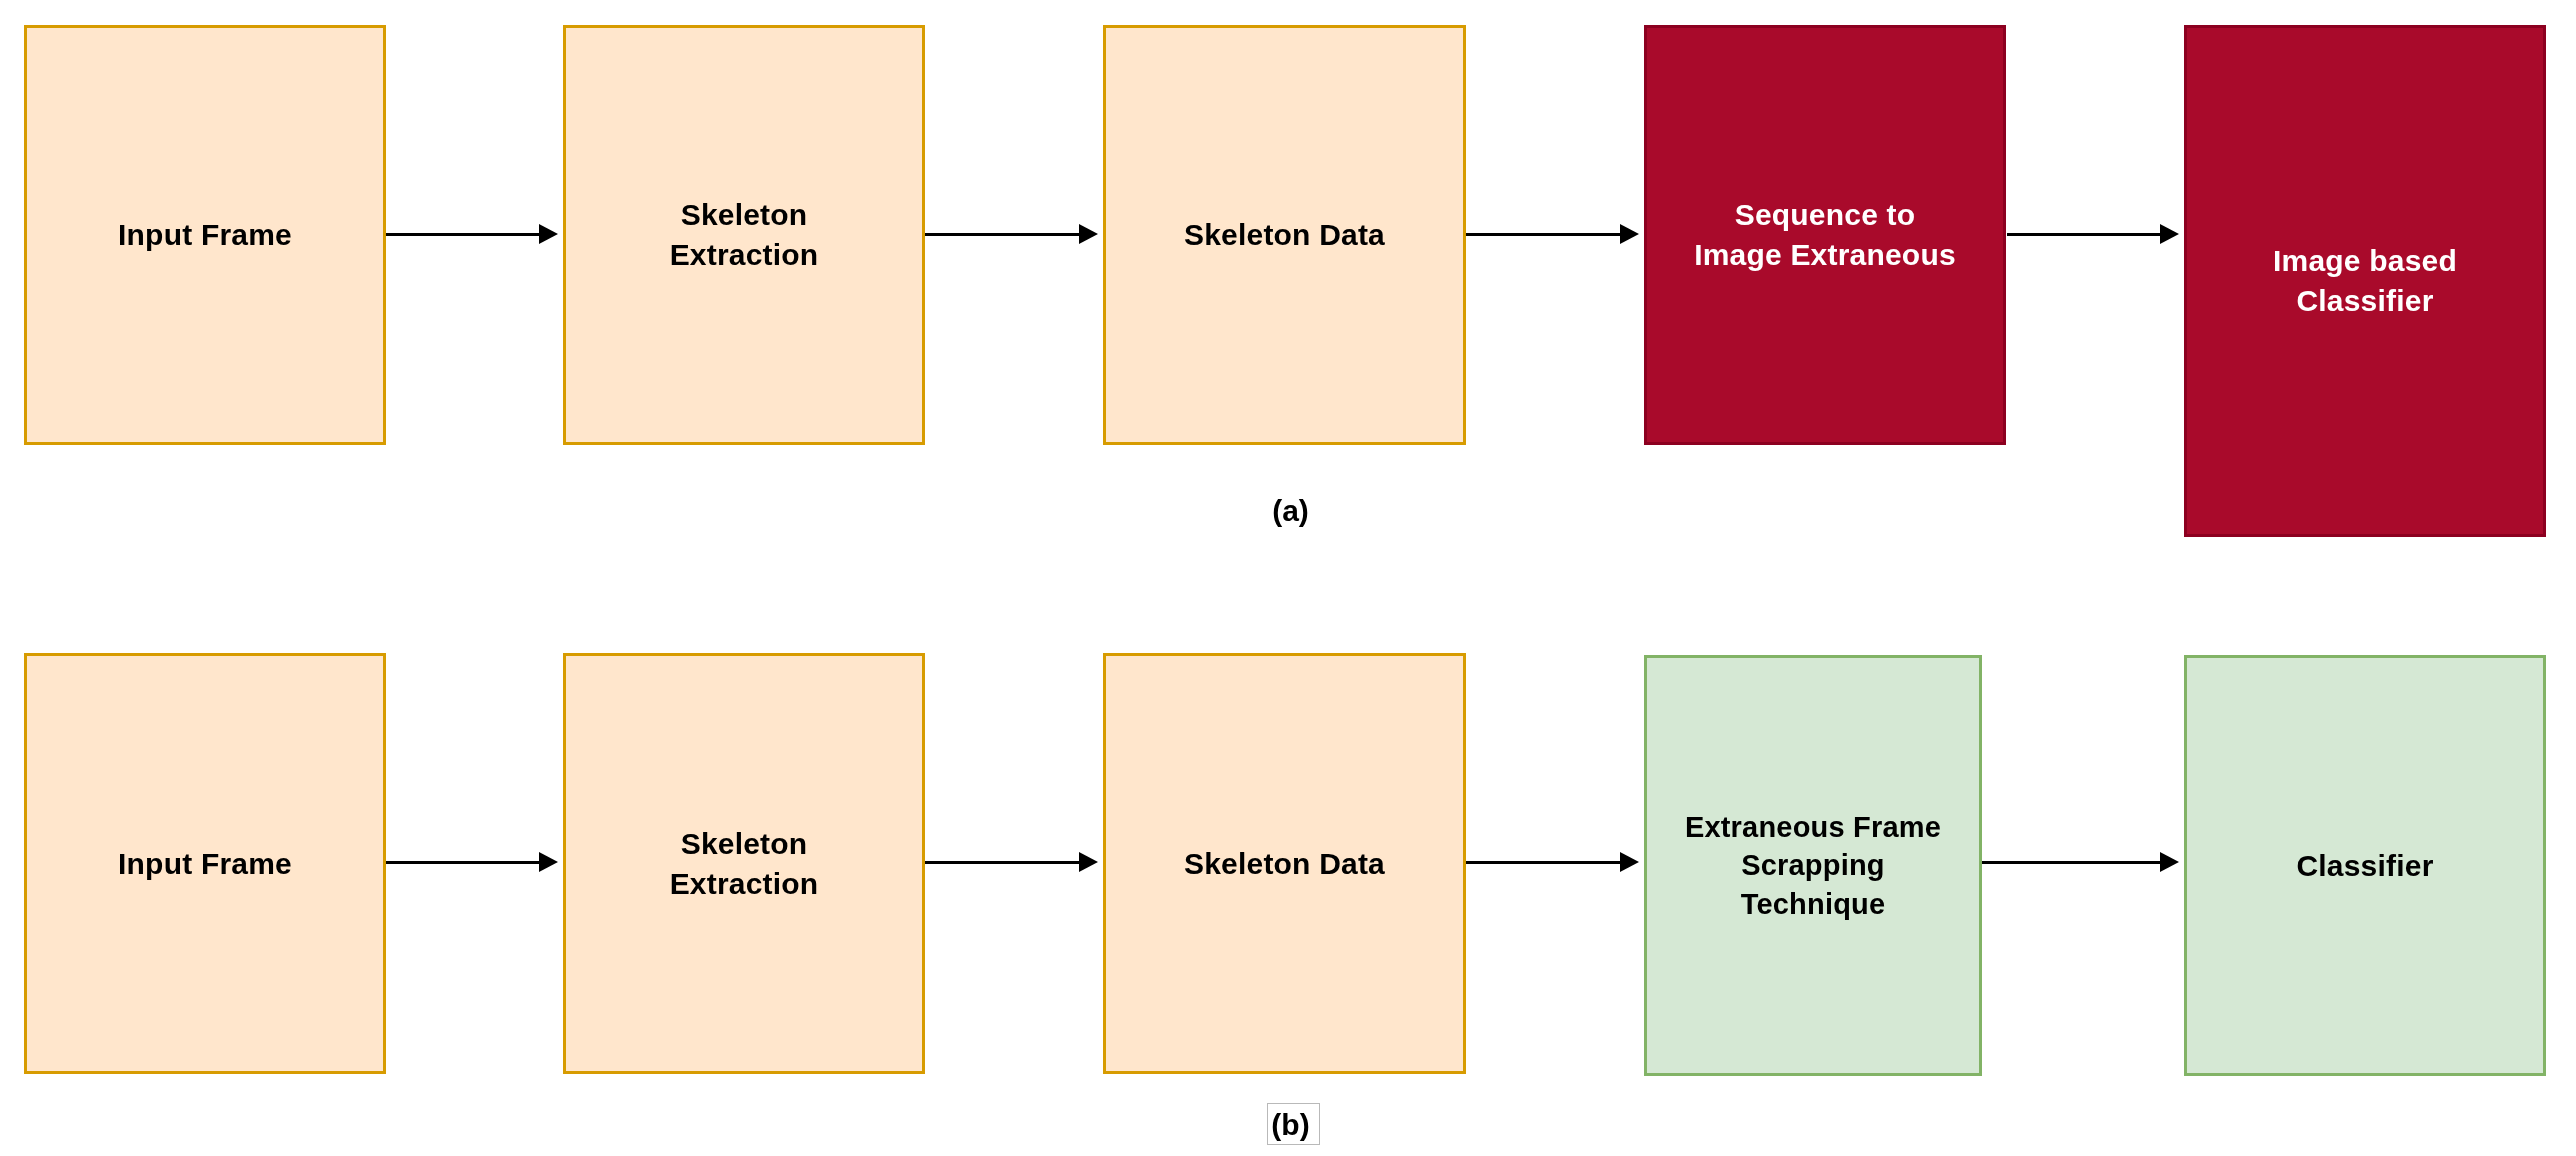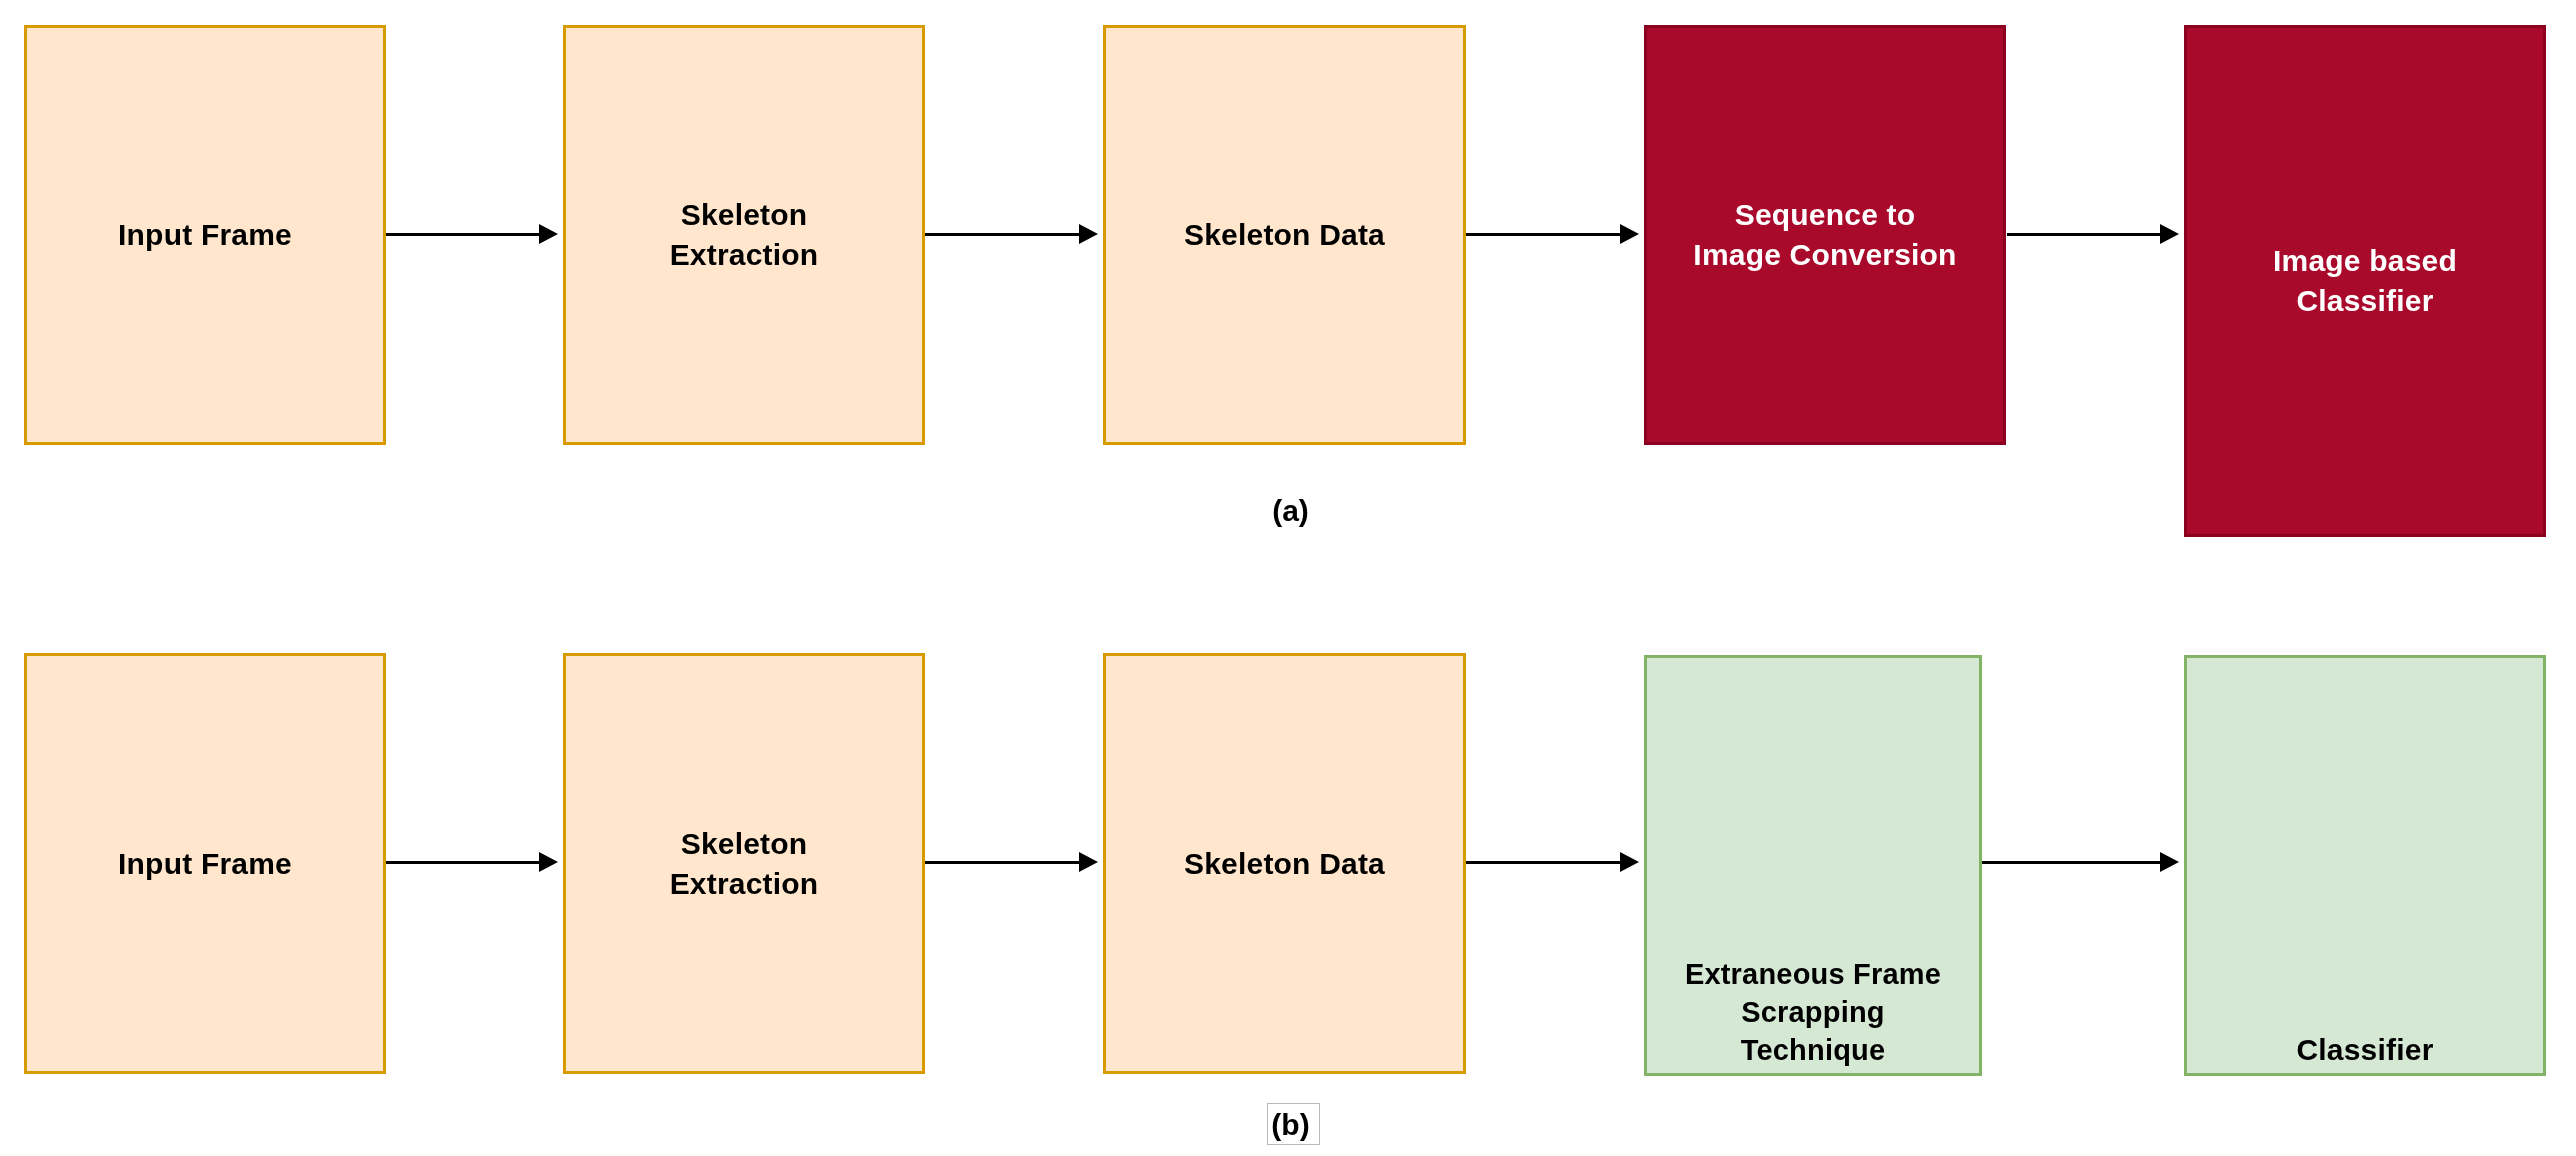--- a/index.html
+++ b/index.html
@@ -40,21 +40,20 @@
   }
   .node.crimson {
     background: #A90A2B;
     border: 3.6px solid #8C0020;
     color: #FFFFFF;
   }
   .node.green {
     background: #D5E8D4;
     border: 3.6px solid #82B366;
     color: #000000;
-    align-items: flex-end;
   }
   .node .label {
     white-space: pre-line;
     display: block;
   }
   .edge {
     position: absolute;
     height: 0;
     border-top: 3.6px solid #000000;
   }
@@ -101,21 +100,21 @@
 
   <div class="node orange" style="left:1103px; top:25px; width:363px; height:420px;">
     <span class="label">Skeleton Data</span>
   </div>
 
   <div class="edge" style="left:1466px; top:233px; width:154px;"></div>
   <div class="arrowhead" style="left:1620px; top:224px;"></div>
 
   <div class="node crimson" style="left:1644px; top:25px; width:362px; height:420px;">
     <span class="label">Sequence to
-Image Conversion</span>
+Image Extraneous</span>
   </div>
 
   <div class="edge" style="left:2007px; top:233px; width:154px;"></div>
   <div class="arrowhead" style="left:2160px; top:224px;"></div>
 
   <div class="node crimson" style="left:2184px; top:25px; width:362px; height:512px;">
     <span class="label">Image based
 Classifier</span>
   </div>
 

